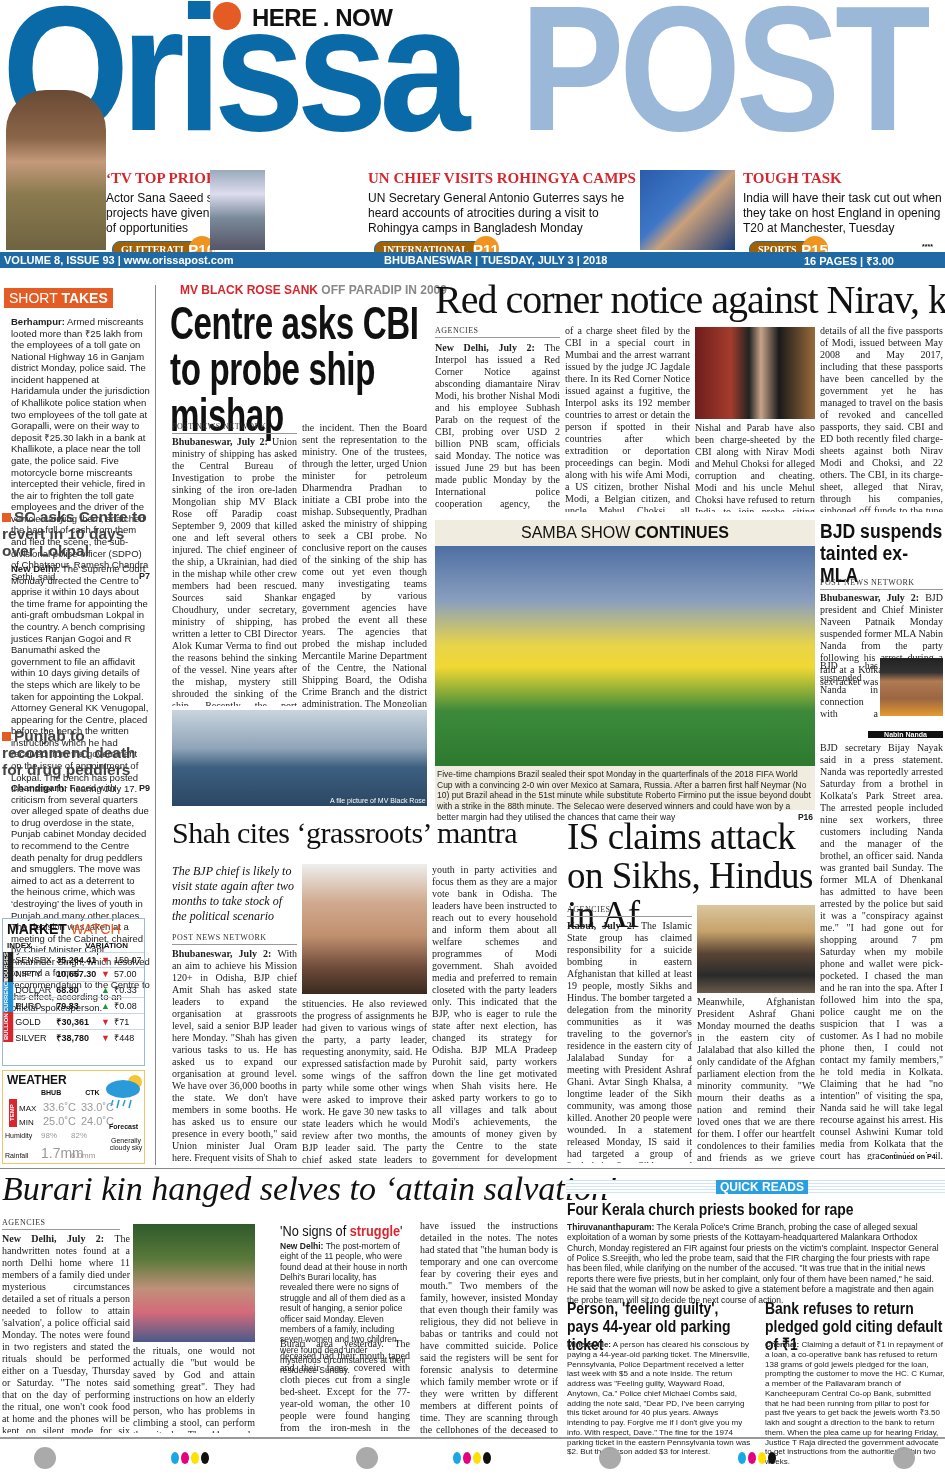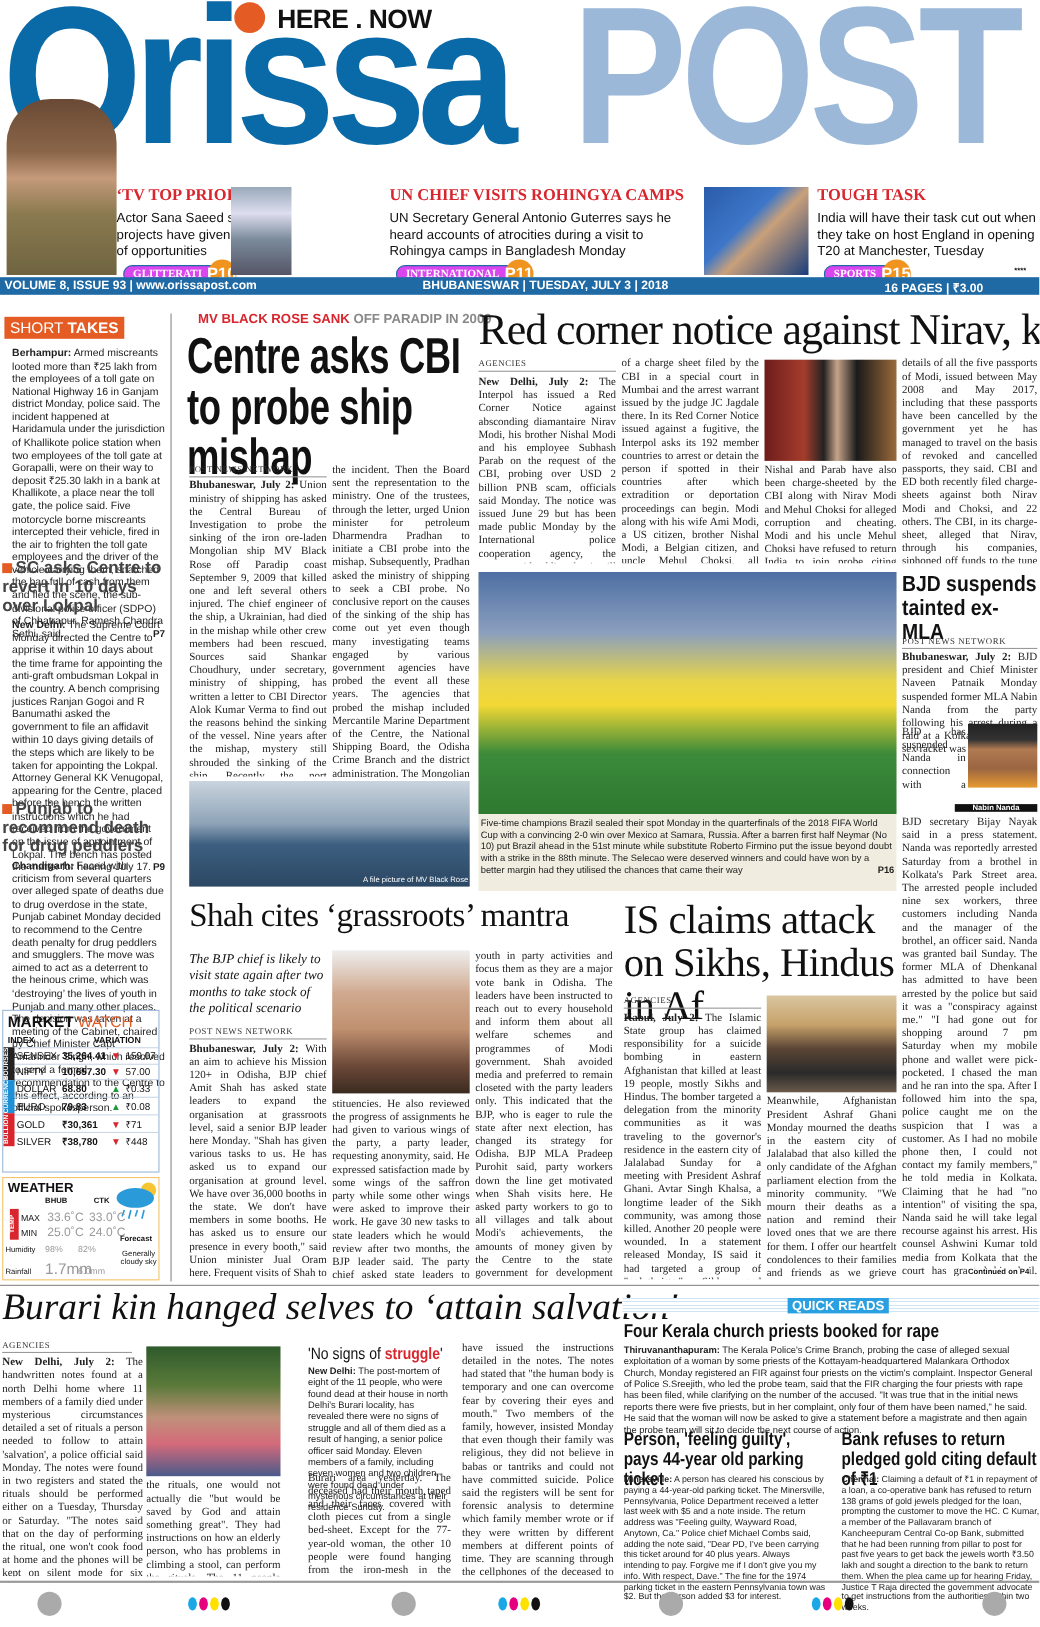--- a/index.html
+++ b/index.html
@@ -12,21 +12,21 @@
 #mast{left:0;top:0;width:847px;height:250px}
 #logo-orissa{left:2px;top:-20px;font:900 178px/1 "Liberation Sans",sans-serif;color:#0a6aa8;letter-spacing:-9px;transform:scaleX(0.92);transform-origin:left}
 #logo-post{left:520px;top:-20px;font:900 178px/1 "Liberation Sans",sans-serif;color:#9bb8d8;letter-spacing:-6px;transform:scaleX(0.88);transform-origin:left}
 #tag-dot{left:213px;top:2px;width:28px;height:28px;border-radius:50%;background:#e55b24}
 #tagline{left:252px;top:4px;font:bold 24px "Liberation Sans",sans-serif;letter-spacing:-0.5px;color:#111}
 #model{left:6px;top:90px;width:100px;height:160px;background:linear-gradient(180deg,#6a4a35 0,#8a6548 30%,#c49a7a 45%,#8b7a50 65%,#6f6440 100%);border-radius:40px 40px 0 0}
 .teaser{top:170px;height:78px}
 .teaser h3{font:bold 15px "Liberation Serif",serif;color:#d7262e;margin-bottom:4px}
 .teaser p{font:12px/1.25 "Liberation Sans",sans-serif}
 .pill{display:inline-flex;align-items:center;vertical-align:middle;margin-left:6px}
-.pill .sec{background:#d946ef;color:#fff;font:bold 10px "Liberation Serif",serif;padding:2px 8px;border-radius:8px 0 0 8px;border:1px solid #1f6aa5}
+.pill .sec{background:#a16207;color:#fff;font:bold 10px "Liberation Serif",serif;padding:2px 8px;border-radius:8px 0 0 8px;border:1px solid #1f6aa5}
 .pill .pg{background:#f0941f;color:#fff;font:bold 15px "Liberation Sans",sans-serif;width:26px;height:26px;border-radius:50%;display:flex;align-items:center;justify-content:center;margin-left:-4px}
 .photo{background:#aaa}
 #strip{left:0;top:252px;width:945px;height:16px;background:#1f6aa5;color:#fff;font:bold 11px "Liberation Sans",sans-serif;display:flex;align-items:center;padding:0 4px}
 
 .hr{background:#888}
 .byline{font:8px "Liberation Serif",serif;letter-spacing:.5px;color:#333;border-bottom:1px solid #999;padding-bottom:2px}
 .body{font:10px/1.2 "Liberation Serif",serif;text-align:justify;color:#222}
 .body b{font-weight:bold}
 .sbody{font:9.5px/1.22 "Liberation Sans",sans-serif;color:#222}
 .sbody b{font-weight:bold}
@@ -53,21 +53,21 @@
   <div id="model" class="abs"></div>
 
   <div class="abs teaser" style="left:106px;width:160px">
     <h3>‘TV TOP PRIORITY’</h3>
     <p><span>Actor Sana Saeed says TV projects have given her a lot of opportunities</span><span class="pill">
           <span class="sec">GLITTERATI</span>
           <span class="pg">P10</span>
         </span></p>
   </div>
   <div class="abs photo" style="left:210px;top:170px;width:55px;height:80px;background:linear-gradient(180deg,#9ab 0,#dde 30%,#7a8a9a 60%,#556 100%)"></div>
-  <div class="abs teaser" style="left:354px;width:270px">
+  <div class="abs teaser" style="left:368px;width:270px">
     <h3>UN CHIEF VISITS ROHINGYA CAMPS</h3>
     <p><span>UN Secretary General Antonio Guterres says he heard accounts of atrocities during a visit to Rohingya camps in Bangladesh Monday</span><span class="pill">
           <span class="sec">INTERNATIONAL</span>
           <span class="pg">P11</span>
         </span></p>
   </div>
   <div class="abs photo" style="left:640px;top:170px;width:95px;height:80px;background:linear-gradient(135deg,#2a5caa 0,#3e77c8 40%,#c9a07a 55%,#1b3d7a 100%)"></div>
   <div class="abs teaser" style="left:743px;width:200px">
     <h3>TOUGH TASK</h3>
     <p><span>India will have their task cut out when they take on host England in opening T20 at Manchester, Tuesday</span><span class="pill">
@@ -204,20 +204,21 @@
 
 <div class="abs serif" style="left:435px;top:280px;font:40px/1 'Liberation Serif',serif;letter-spacing:-1px;white-space:nowrap">Red corner notice against Nirav, kin</div>
 <div class="abs byline" style="left:435px;top:326px;width:125px">AGENCIES</div>
 <div class="abs body" style="left:435px;top:342px;width:125px;height:170px;overflow:hidden"><b>New Delhi, July 2:</b> The Interpol has issued a Red Corner Notice against absconding diamantaire Nirav Modi, his brother Nishal Modi and his employee Subhash Parab on the request of the CBI, probing over USD 2 billion PNB scam, officials said Monday. The notice was issued June 29 but has been made public Monday by the International police cooperation agency, the sources said, adding that it will make unhindered movement of Modi across border difficult and might lead to his arrest. The Interpol has issued the Red Corner Notice (RCN) on the basis</div>
 <div class="abs body" style="left:565px;top:325px;width:125px;height:187px;overflow:hidden">of a charge sheet filed by the CBI in a special court in Mumbai and the arrest warrant issued by the judge JC Jagdale there. In its Red Corner Notice issued against a fugitive, the Interpol asks its 192 member countries to arrest or detain the person if spotted in their countries after which extradition or deportation proceedings can begin. Modi along with his wife Ami Modi, a US citizen, brother Nishal Modi, a Belgian citizen, and uncle Mehul Choksi, all accused in the CBI FIRs in the case, had left the country in the first week of January, weeks before country's biggest banking scam surfaced.</div>
 <div class="abs photo" style="left:695px;top:327px;width:120px;height:92px;background:linear-gradient(90deg,#6e1c1c 0,#a43d2c 30%,#222 45%,#c7a48a 55%,#1a1a1a 70%,#9a6a3a 100%)"></div>
 <div class="abs body" style="left:695px;top:422px;width:120px;height:90px;overflow:hidden">Nishal and Parab have also been charge-sheeted by the CBI along with Nirav Modi and Mehul Choksi for alleged corruption and cheating. Modi and his uncle Mehul Choksi have refused to return India to join probe citing business and health reasons among others, they said. In the RCN, Interpol has given</div>
 <div class="abs body" style="left:820px;top:325px;width:123px;height:187px;overflow:hidden">details of all the five passports of Modi, issued between May 2008 and May 2017, including that these passports have been cancelled by the government yet he has managed to travel on the basis of revoked and cancelled passports, they said. CBI and ED both recently filed charge-sheets against both Nirav Modi and Choksi, and 22 others. The CBI, in its charge-sheet, alleged that Nirav, through his companies, siphoned off funds to the tune of Rs 6,498.20 crore using fraudulent LoUs issued from PNB's Brady House branch in Mumbai. Choksi swindled Rs 7080.86 crore, making it possibly the biggest banking scam in the country.</div>
 
 <div class="abs" style="left:435px;top:520px;width:380px;height:290px;background:#f0ede0">
+  <div style="text-align:center;font:16px 'Liberation Sans',sans-serif;padding:4px 0"><span>SAMBA SHOW</span> <b>CONTINUES</b></div>
   <div style="margin:0 0;height:220px;background:linear-gradient(180deg,#4e6fa3 0,#8a9fbf 25%,#e7d44a 45%,#f2d834 55%,#3c8a3a 75%,#2d7a30 100%)"></div>
   <div class="sbody" style="padding:3px 2px;font-size:8.5px;line-height:1.25"><span>Five-time champions Brazil sealed their spot Monday in the quarterfinals of the 2018 FIFA World Cup with a convincing 2-0 win over Mexico at Samara, Russia. After a barren first half Neymar (No 10) put Brazil ahead in the 51st minute while substitute Roberto Firmino put the issue beyond doubt with a strike in the 88th minute. The Selecao were deserved winners and could have won by a better margin had they utilised the chances that came their way</span> <b style="float:right">P16</b></div>
 </div>
 
 <div class="abs" style="left:820px;top:520px;width:125px;font:bold 20px/1.1 'Liberation Sans',sans-serif;transform:scaleX(0.88);transform-origin:left;width:142px">BJD suspends tainted ex-MLA</div>
 <div class="abs byline" style="left:820px;top:578px;width:123px">POST NEWS NETWORK</div>
 <div class="abs body" style="left:820px;top:592px;width:123px"><b>Bhubaneswar, July 2:</b> BJD president and Chief Minister Naveen Patnaik Monday suspended former MLA Nabin Nanda from the party following his arrest during a raid at a Kolkata spa where a sex racket was being run.</div>
 <div class="abs body" style="left:820px;top:660px;width:58px;height:60px;overflow:hidden">BJD has suspended Nanda in connection with a "condemnable" incident in Kolkata,</div>
 <div class="abs photo" style="left:880px;top:658px;width:63px;height:58px;background:linear-gradient(180deg,#222 0,#333 25%,#b07a52 40%,#9a6541 70%,#e79a30 100%)"></div>
 <div class="abs" style="left:868px;top:731px;width:75px;background:#111;color:#fff;font:bold 7px 'Liberation Sans',sans-serif;text-align:center">Nabin Nanda</div>

